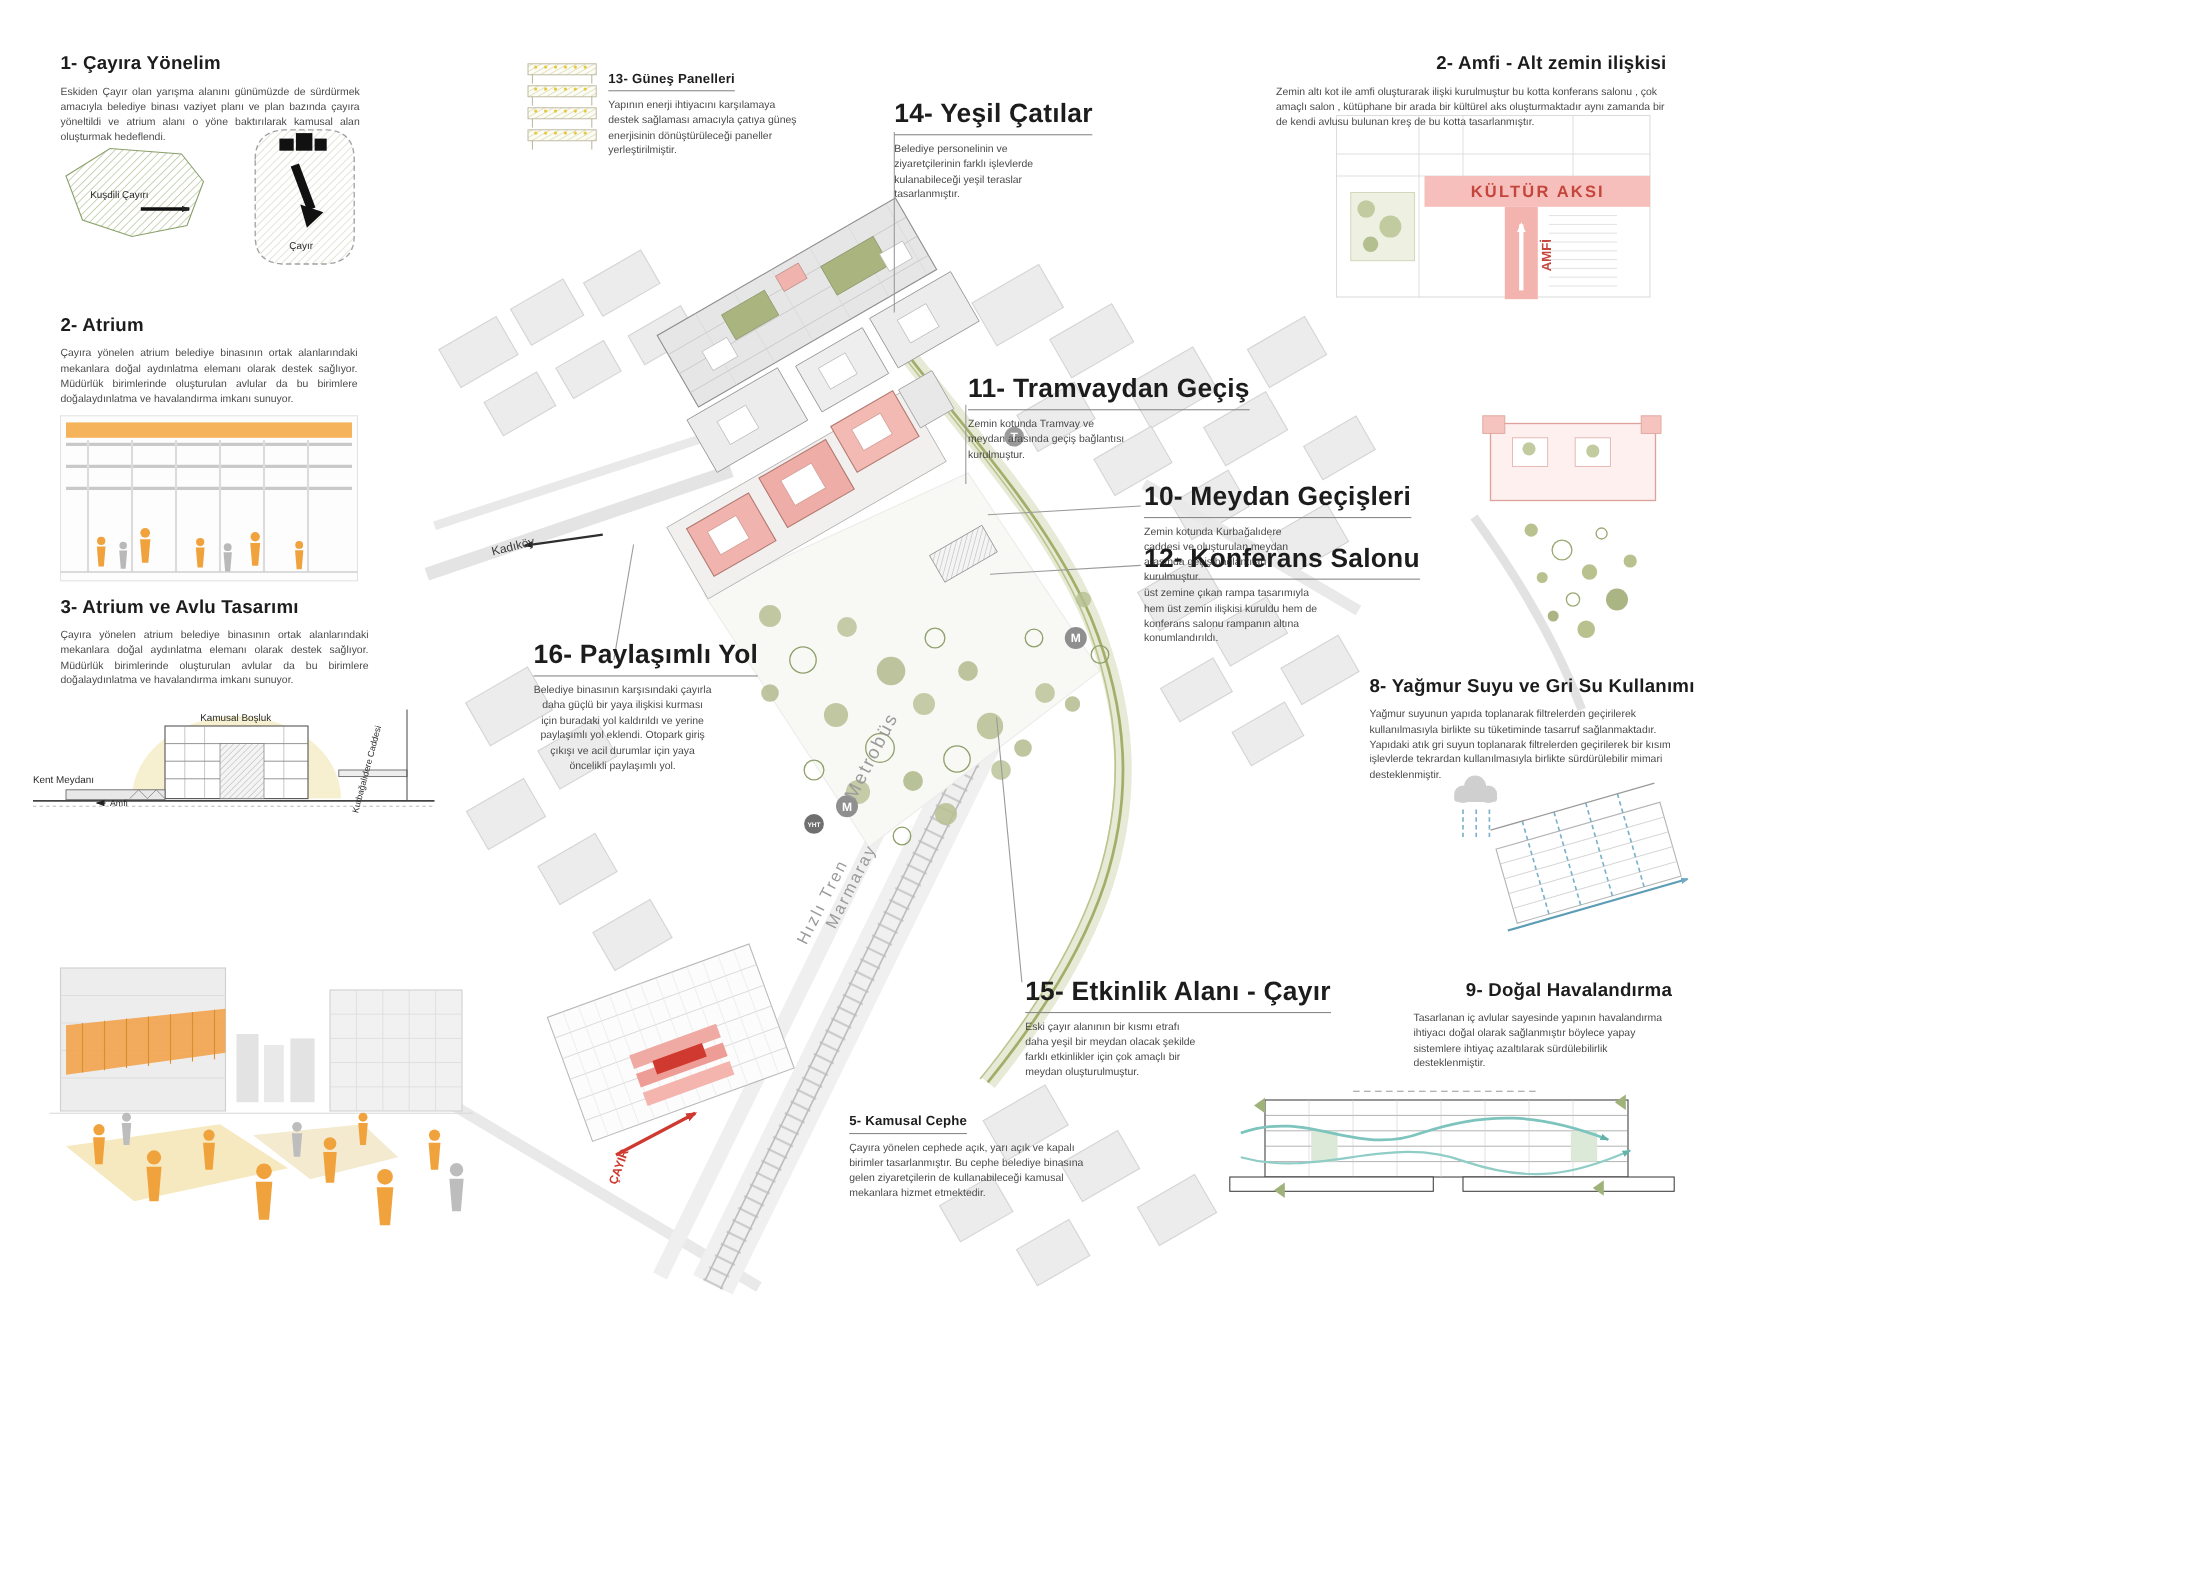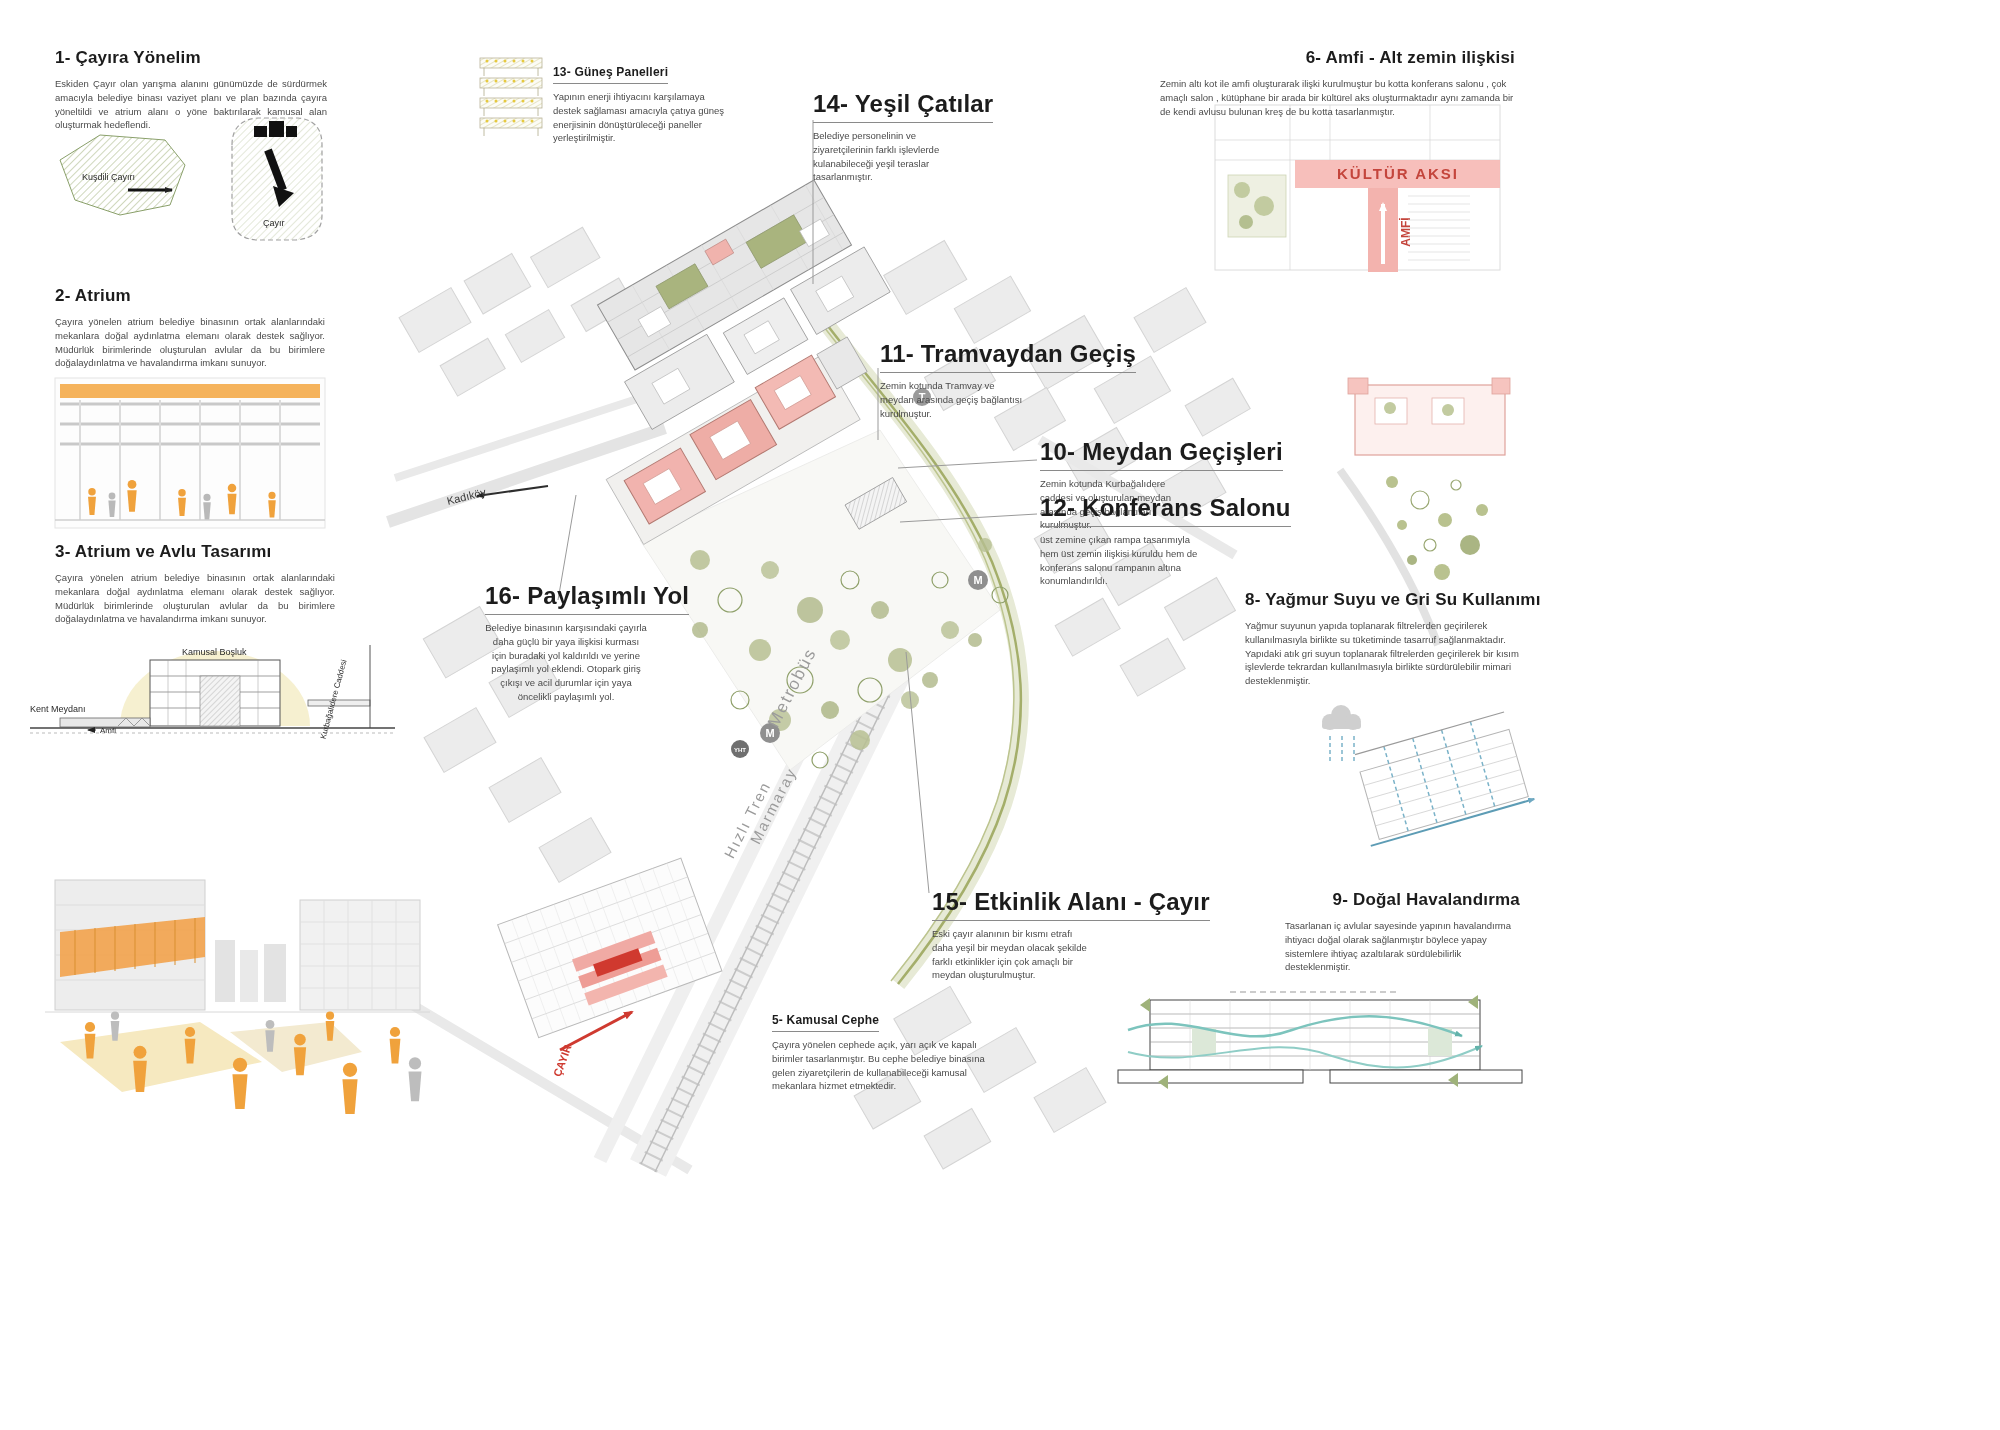--- a/index.html
+++ b/index.html
@@ -470,26 +470,26 @@
   <h2>15- Etkinlik Alanı - Çayır</h2>
   <p style="text-align:left;width:160px">Eski çayır alanının bir kısmı etrafı daha yeşil bir meydan olacak şekilde farklı etkinlikler için çok amaçlı bir meydan oluşturulmuştur.</p>
 </div>
 
 <div class="note callout big" style="left:772px;top:1010px;width:240px">
   <h2>5- Kamusal Cephe</h2>
   <p style="text-align:left;width:230px">Çayıra yönelen cephede açık, yarı açık ve kapalı birimler tasarlanmıştır. Bu cephe belediye binasına gelen ziyaretçilerin de kullanabileceği kamusal mekanlara hizmet etmektedir.</p>
 </div>
 
 <div class="note rt" style="left:1160px;top:48px;width:355px">
-  <h2>6- Amfi - Alt zemin ilişkisi</h2>
+  <h2>2- Amfi - Alt zemin ilişkisi</h2>
   <p>Zemin altı kot ile amfi oluşturarak ilişki kurulmuştur bu kotta konferans salonu , çok amaçlı salon , kütüphane  bir arada bir kültürel aks oluşturmaktadır aynı zamanda bir de kendi avlusu bulunan kreş de bu kotta tasarlanmıştır.</p>
 </div>
 
 
-<div class="note rt" style="left:1245px;top:590px;width:275px">
+<div class="note rt" style="left:1245px;top:614px;width:275px">
   <h2>8- Yağmur Suyu ve Gri Su Kullanımı</h2>
   <p>Yağmur suyunun yapıda toplanarak filtrelerden geçirilerek kullanılmasıyla birlikte su tüketiminde tasarruf sağlanmaktadır. Yapıdaki atık gri suyun toplanarak filtrelerden geçirilerek bir kısım işlevlerde tekrardan kullanılmasıyla birlikte sürdürülebilir mimari desteklenmiştir.</p>
 </div>
 
 <div class="note rt" style="left:1285px;top:890px;width:235px">
   <h2>9- Doğal Havalandırma</h2>
   <p>Tasarlanan iç avlular sayesinde yapının havalandırma ihtiyacı doğal olarak sağlanmıştır böylece yapay sistemlere ihtiyaç azaltılarak sürdülebilirlik desteklenmiştir.</p>
 </div>
 
 </div>

